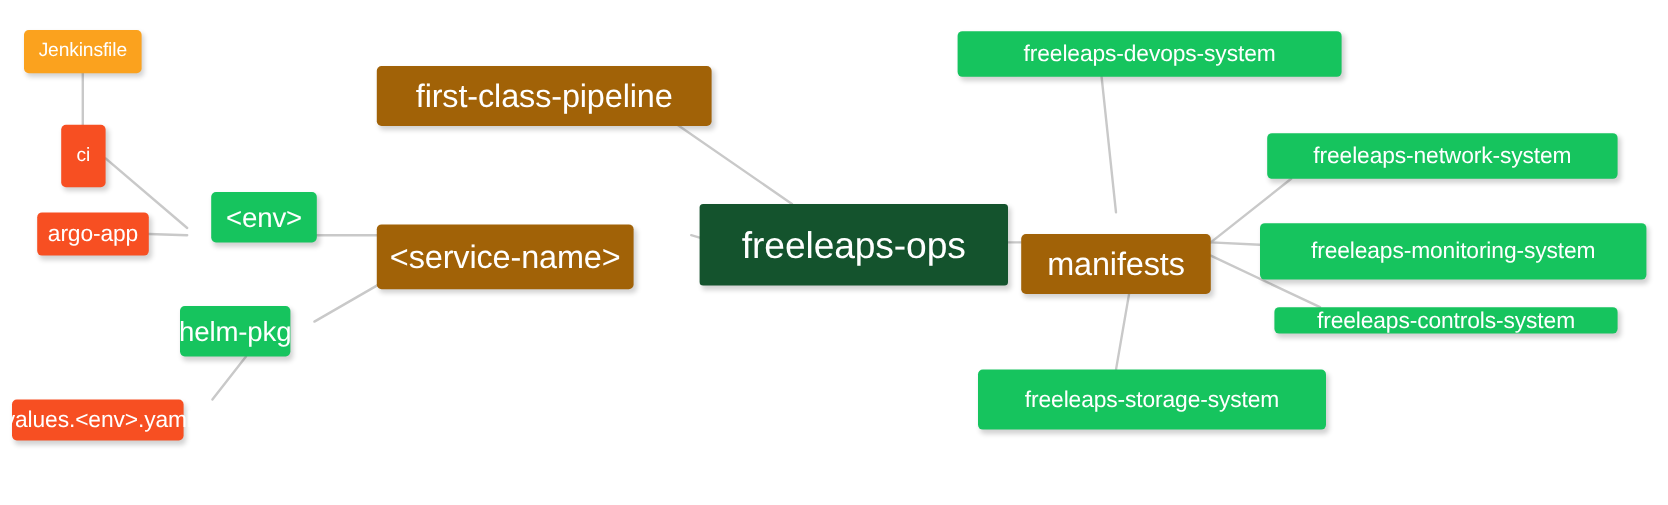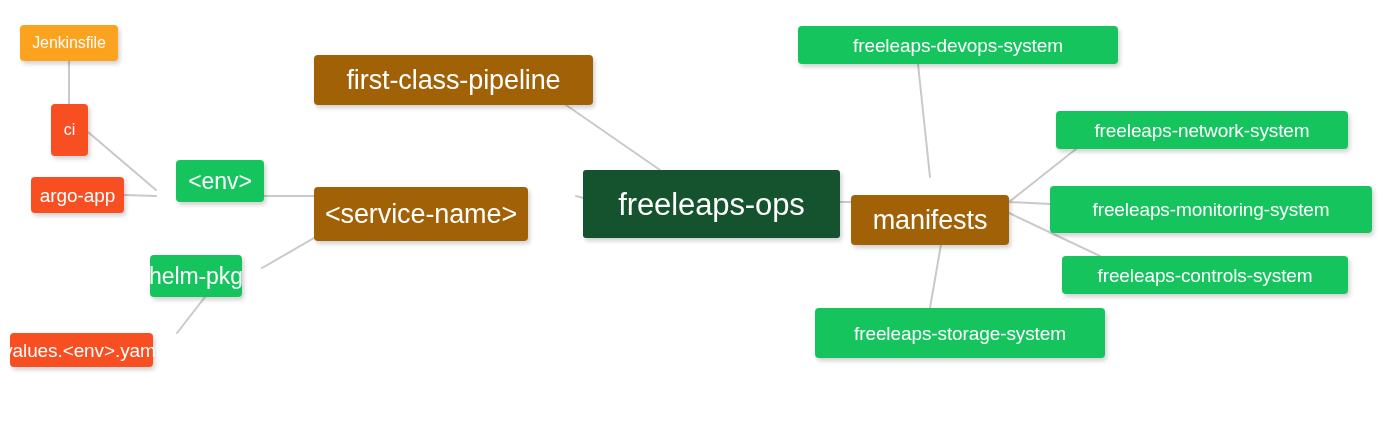--- a/index.html
+++ b/index.html
@@ -108,20 +108,20 @@
       </div>
       <div class="node green sz-md" style="left: 798px; top: 26px; width: 320px; height: 38px;">
         <span>freeleaps-devops-system</span>
       </div>
       <div class="node green sz-md" style="left: 1056px; top: 111px; width: 292px; height: 38px;">
         <span>freeleaps-network-system</span>
       </div>
       <div class="node green sz-md" style="left: 1050px; top: 186px; width: 322px; height: 47px;">
         <span>freeleaps-monitoring-system</span>
       </div>
-      <div class="node green sz-md" style="left: 1062px; top: 256px; width: 286px; height: 38px; justify-content: center;">
+      <div class="node green sz-md" style="left: 1062px; top: 256px; width: 286px; height: 22px; justify-content: center;">
         <span>freeleaps-controls-system</span>
       </div>
       <div class="node green sz-md" style="left: 815px; top: 308px; width: 290px; height: 50px;">
         <span>freeleaps-storage-system</span>
       </div>
     </div>
 </div>
 
 </body></html>

